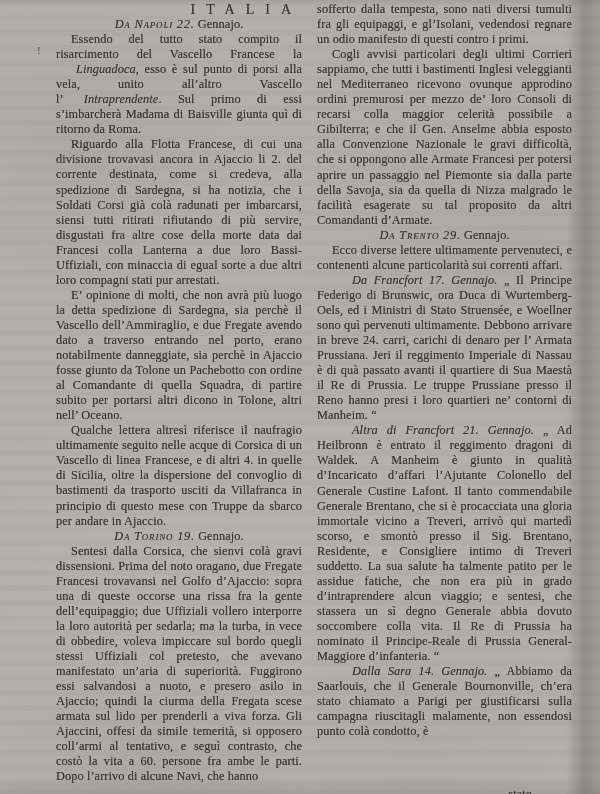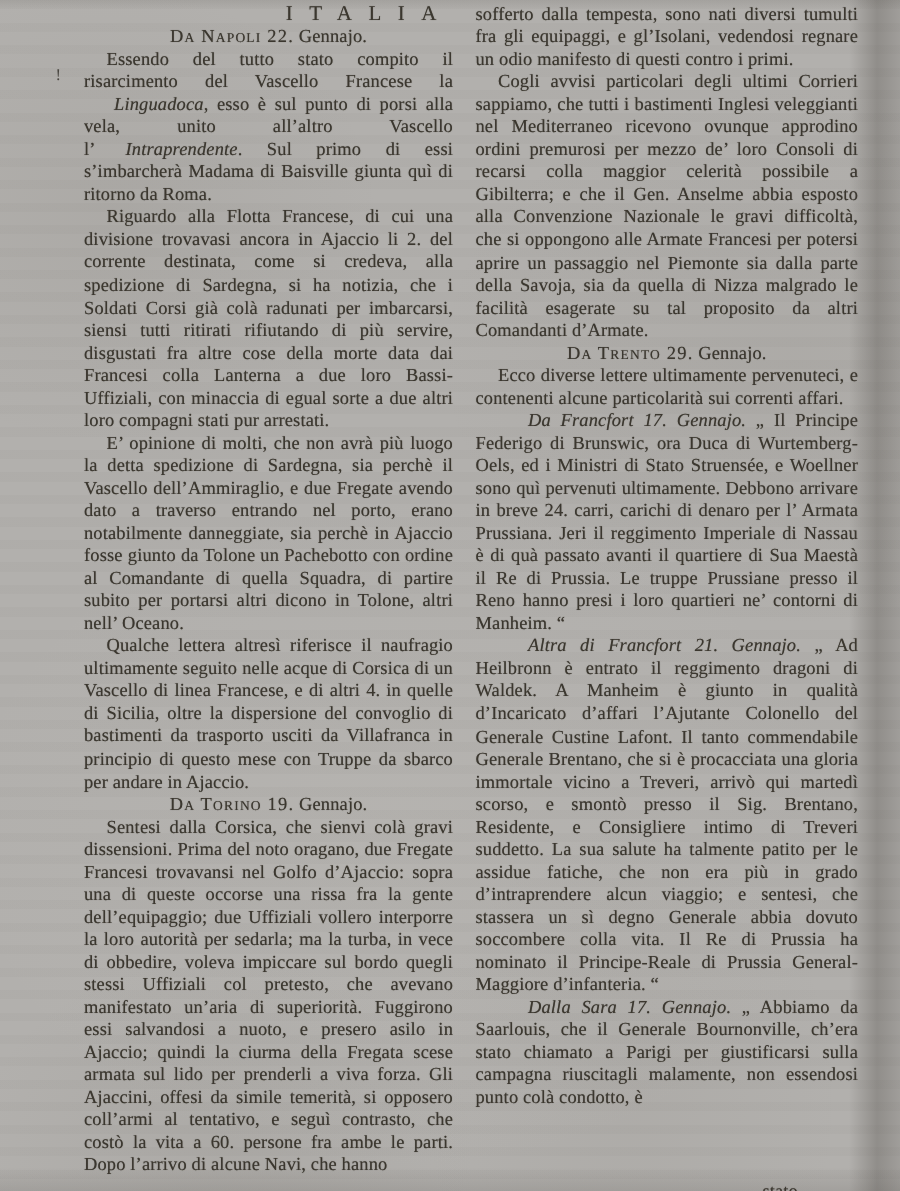--- a/index.html
+++ b/index.html
@@ -52,21 +52,21 @@
   .col-left  { left:56px;  width:246px; }
   .col-right { left:317px; width:255px; }
 
   .blk { margin:0; }
   .blk-title {
     text-align:right; text-indent:0;
     font-size:14px; letter-spacing:11px; padding-left:11px;
     line-height:15px;
   }
   .blk-heading { text-align:center; text-indent:0; }
-  .sc { font-variant:small-caps; letter-spacing:0.8px; }
+  .sc { font-variant:small-caps; letter-spacing:0.8px;font-style:italic; }
   .blk-para { text-indent:15px; }
   .blk-para-cont { text-indent:0; }
   .blk-catchword { text-align:right; padding-right:40px; text-indent:0;margin-top:48px; }
   .blk i { font-style:italic;margin-left:20px; }
 
   .margin-mark {
     position:absolute; left:37px; top:44px;
     font-size:11px; color:rgba(48,44,38,0.8);
   }
 </style>
@@ -88,20 +88,20 @@
       <div class="blk blk-heading"><span class="sc">Da Torino 19.</span> Gennajo.</div>
       <div class="blk blk-para">Sentesi dalla Corsica, che sienvi colà gravi dissensioni. Prima del noto oragano, due Fregate Francesi trovavansi nel Golfo d’Ajaccio: sopra una di queste occorse una rissa fra la gente dell’equipaggio; due Uffiziali vollero interporre la loro autorità per sedarla; ma la turba, in vece di obbedire, voleva impiccare sul bordo quegli stessi Uffiziali col pretesto, che avevano manifestato un’aria di superiorità. Fuggirono essi salvandosi a nuoto, e presero asilo in Ajaccio; quindi la ciurma della Fregata scese armata sul lido per prenderli a viva forza. Gli Ajaccini, offesi da simile temerità, si opposero coll’armi al tentativo, e seguì contrasto, che costò la vita a 60. persone fra ambe le parti. Dopo l’arrivo di alcune Navi, che hanno</div>
     </div>
   <div class="col col-right">
       <div class="blk blk-para-cont">sofferto dalla tempesta, sono nati diversi tumulti fra gli equipaggi, e gl’Isolani, vedendosi regnare un odio manifesto di questi contro i primi.</div>
       <div class="blk blk-para">Cogli avvisi particolari degli ultimi Corrieri sappiamo, che tutti i bastimenti Inglesi veleggianti nel Mediterraneo ricevono ovunque approdino ordini premurosi per mezzo de’ loro Consoli di recarsi colla maggior celerità possibile a Gibilterra; e che il Gen. Anselme abbia esposto alla Convenzione Nazionale le gravi difficoltà, che si oppongono alle Armate Francesi per potersi aprire un passaggio nel Piemonte sia dalla parte della Savoja, sia da quella di Nizza malgrado le facilità esagerate su tal proposito da altri Comandanti d’Armate.</div>
       <div class="blk blk-heading"><span class="sc">Da Trento 29.</span> Gennajo.</div>
       <div class="blk blk-para">Ecco diverse lettere ultimamente pervenuteci, e contenenti alcune particolarità sui correnti affari.</div>
       <div class="blk blk-para"><i>Da Francfort 17. Gennajo.</i> „ Il Principe Federigo di Brunswic, ora Duca di Wurtemberg-Oels, ed i Ministri di Stato Struensée, e Woellner sono quì pervenuti ultimamente. Debbono arrivare in breve 24. carri, carichi di denaro per l’ Armata Prussiana. Jeri il reggimento Imperiale di Nassau è di quà passato avanti il quartiere di Sua Maestà il Re di Prussia. Le truppe Prussiane presso il Reno hanno presi i loro quartieri ne’ contorni di Manheim. “</div>
       <div class="blk blk-para"><i>Altra di Francfort 21. Gennajo.</i> „ Ad Heilbronn è entrato il reggimento dragoni di Waldek. A Manheim è giunto in qualità d’Incaricato d’affari l’Ajutante Colonello del Generale Custine Lafont. Il tanto commendabile Generale Brentano, che si è procacciata una gloria immortale vicino a Treveri, arrivò qui martedì scorso, e smontò presso il Sig. Brentano, Residente, e Consigliere intimo di Treveri suddetto. La sua salute ha talmente patito per le assidue fatiche, che non era più in grado d’intraprendere alcun viaggio; e sentesi, che stassera un sì degno Generale abbia dovuto soccombere colla vita. Il Re di Prussia ha nominato il Principe-Reale di Prussia General-Maggiore d’infanteria. “</div>
-      <div class="blk blk-para"><i>Dalla Sara 17. Gennajo.</i> „ Abbiamo da Saarlouis, che il Generale Bournonville, ch’era stato chiamato a Parigi per giustificarsi sulla campagna riuscitagli malamente, non essendosi punto colà condotto, è</div>
+      <div class="blk blk-para"><i>Dalla Sara 14. Gennajo.</i> „ Abbiamo da Saarlouis, che il Generale Bournonville, ch’era stato chiamato a Parigi per giustificarsi sulla campagna riuscitagli malamente, non essendosi punto colà condotto, è</div>
       <div class="blk blk-catchword">stato</div>
     </div>
 
   <div class="edge-top"></div>
   <div class="edge-right"></div>
   <div class="edge-bottom"></div>
 </div>
 
 </body></html>

